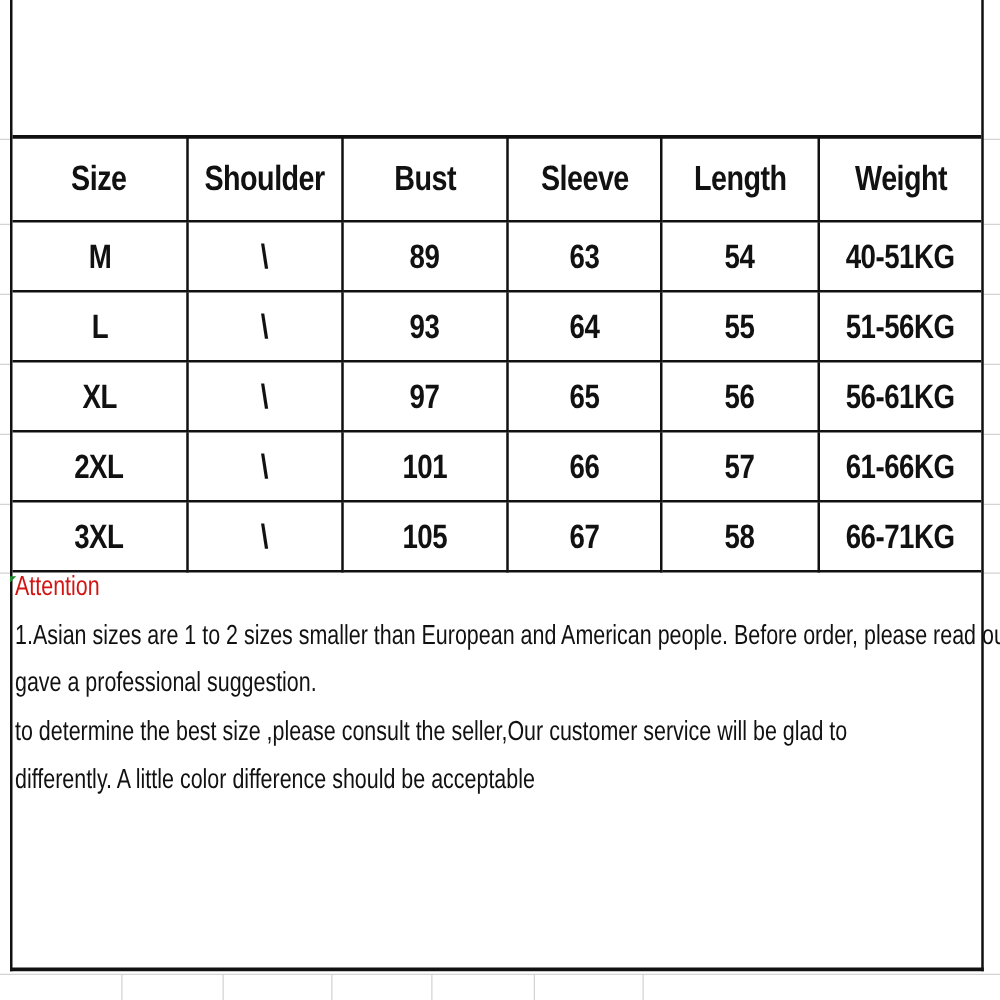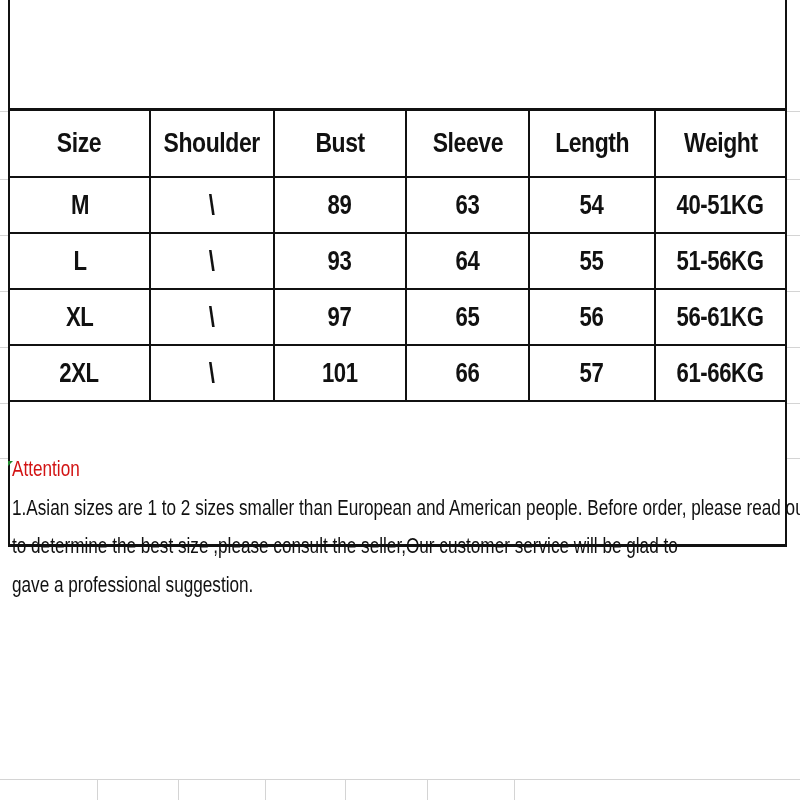--- a/index.html
+++ b/index.html
@@ -3,21 +3,21 @@
   <meta charset="utf-8">
   <style>
     html, body { margin: 0; padding: 0; }
     body {
       width: 800px; height: 800px; background: #ffffff; position: relative; overflow: hidden;
       font-family: "Liberation Sans", "DejaVu Sans", sans-serif;
     }
     .gridline-h { position: absolute; height: 1px; background: #d4d4d4; }
     .gridline-v { position: absolute; width: 1px; background: #d4d4d4; }
     .sheet {
-      position: absolute; left: 8px; top: 0px; width: 779px; height: 547px;
+      position: absolute; left: 8px; top: 0px; width: 779px; height: 777px;
       border-left: 2px solid #111; border-right: 2px solid #111; border-bottom: 3px solid #111;
       box-sizing: border-box; background: #fff;
     }
     .top-blank {
       position: absolute; left: 0; top: 0; width: 100%; height: 111px;
       border-bottom: 3px solid #111; box-sizing: border-box;
     }
     table.size-table {
       position: absolute; left: 0; top: 110px; width: 775px;
       border-collapse: collapse; table-layout: fixed;
@@ -110,24 +110,33 @@
       <td><span class="cell-text">56-61KG</span></td>
     </tr>
     <tr>
       <td><span class="cell-text">2XL</span></td>
       <td><span class="cell-text">\</span></td>
       <td><span class="cell-text">101</span></td>
       <td><span class="cell-text">66</span></td>
       <td><span class="cell-text">57</span></td>
       <td><span class="cell-text">61-66KG</span></td>
     </tr>
+    <tr>
+      <td><span class="cell-text">3XL</span></td>
+      <td><span class="cell-text">\</span></td>
+      <td><span class="cell-text">105</span></td>
+      <td><span class="cell-text">67</span></td>
+      <td><span class="cell-text">58</span></td>
+      <td><span class="cell-text">66-71KG</span></td>
+    </tr>
   </tbody>
     </table>
 
   <div class="notes">
     <div class="note-line attention"><span>Attention</span></div>
     <div class="note-line"><span>1.Asian sizes are 1 to 2 sizes smaller than European and American people.  Before order, please read our</span></div>
+    <div class="note-line"><span>gave a professional suggestion.</span></div>
     <div class="note-line"><span>to determine the best size ,please consult the seller,Our customer service will be glad to</span></div>
-    <div class="note-line"><span>gave a professional suggestion.</span></div>
+    <div class="note-line"><span>differently. A little color difference should be acceptable</span></div>
   </div>
 </div>
 
 <div class="corner-mark"></div>
 
 </body></html>

